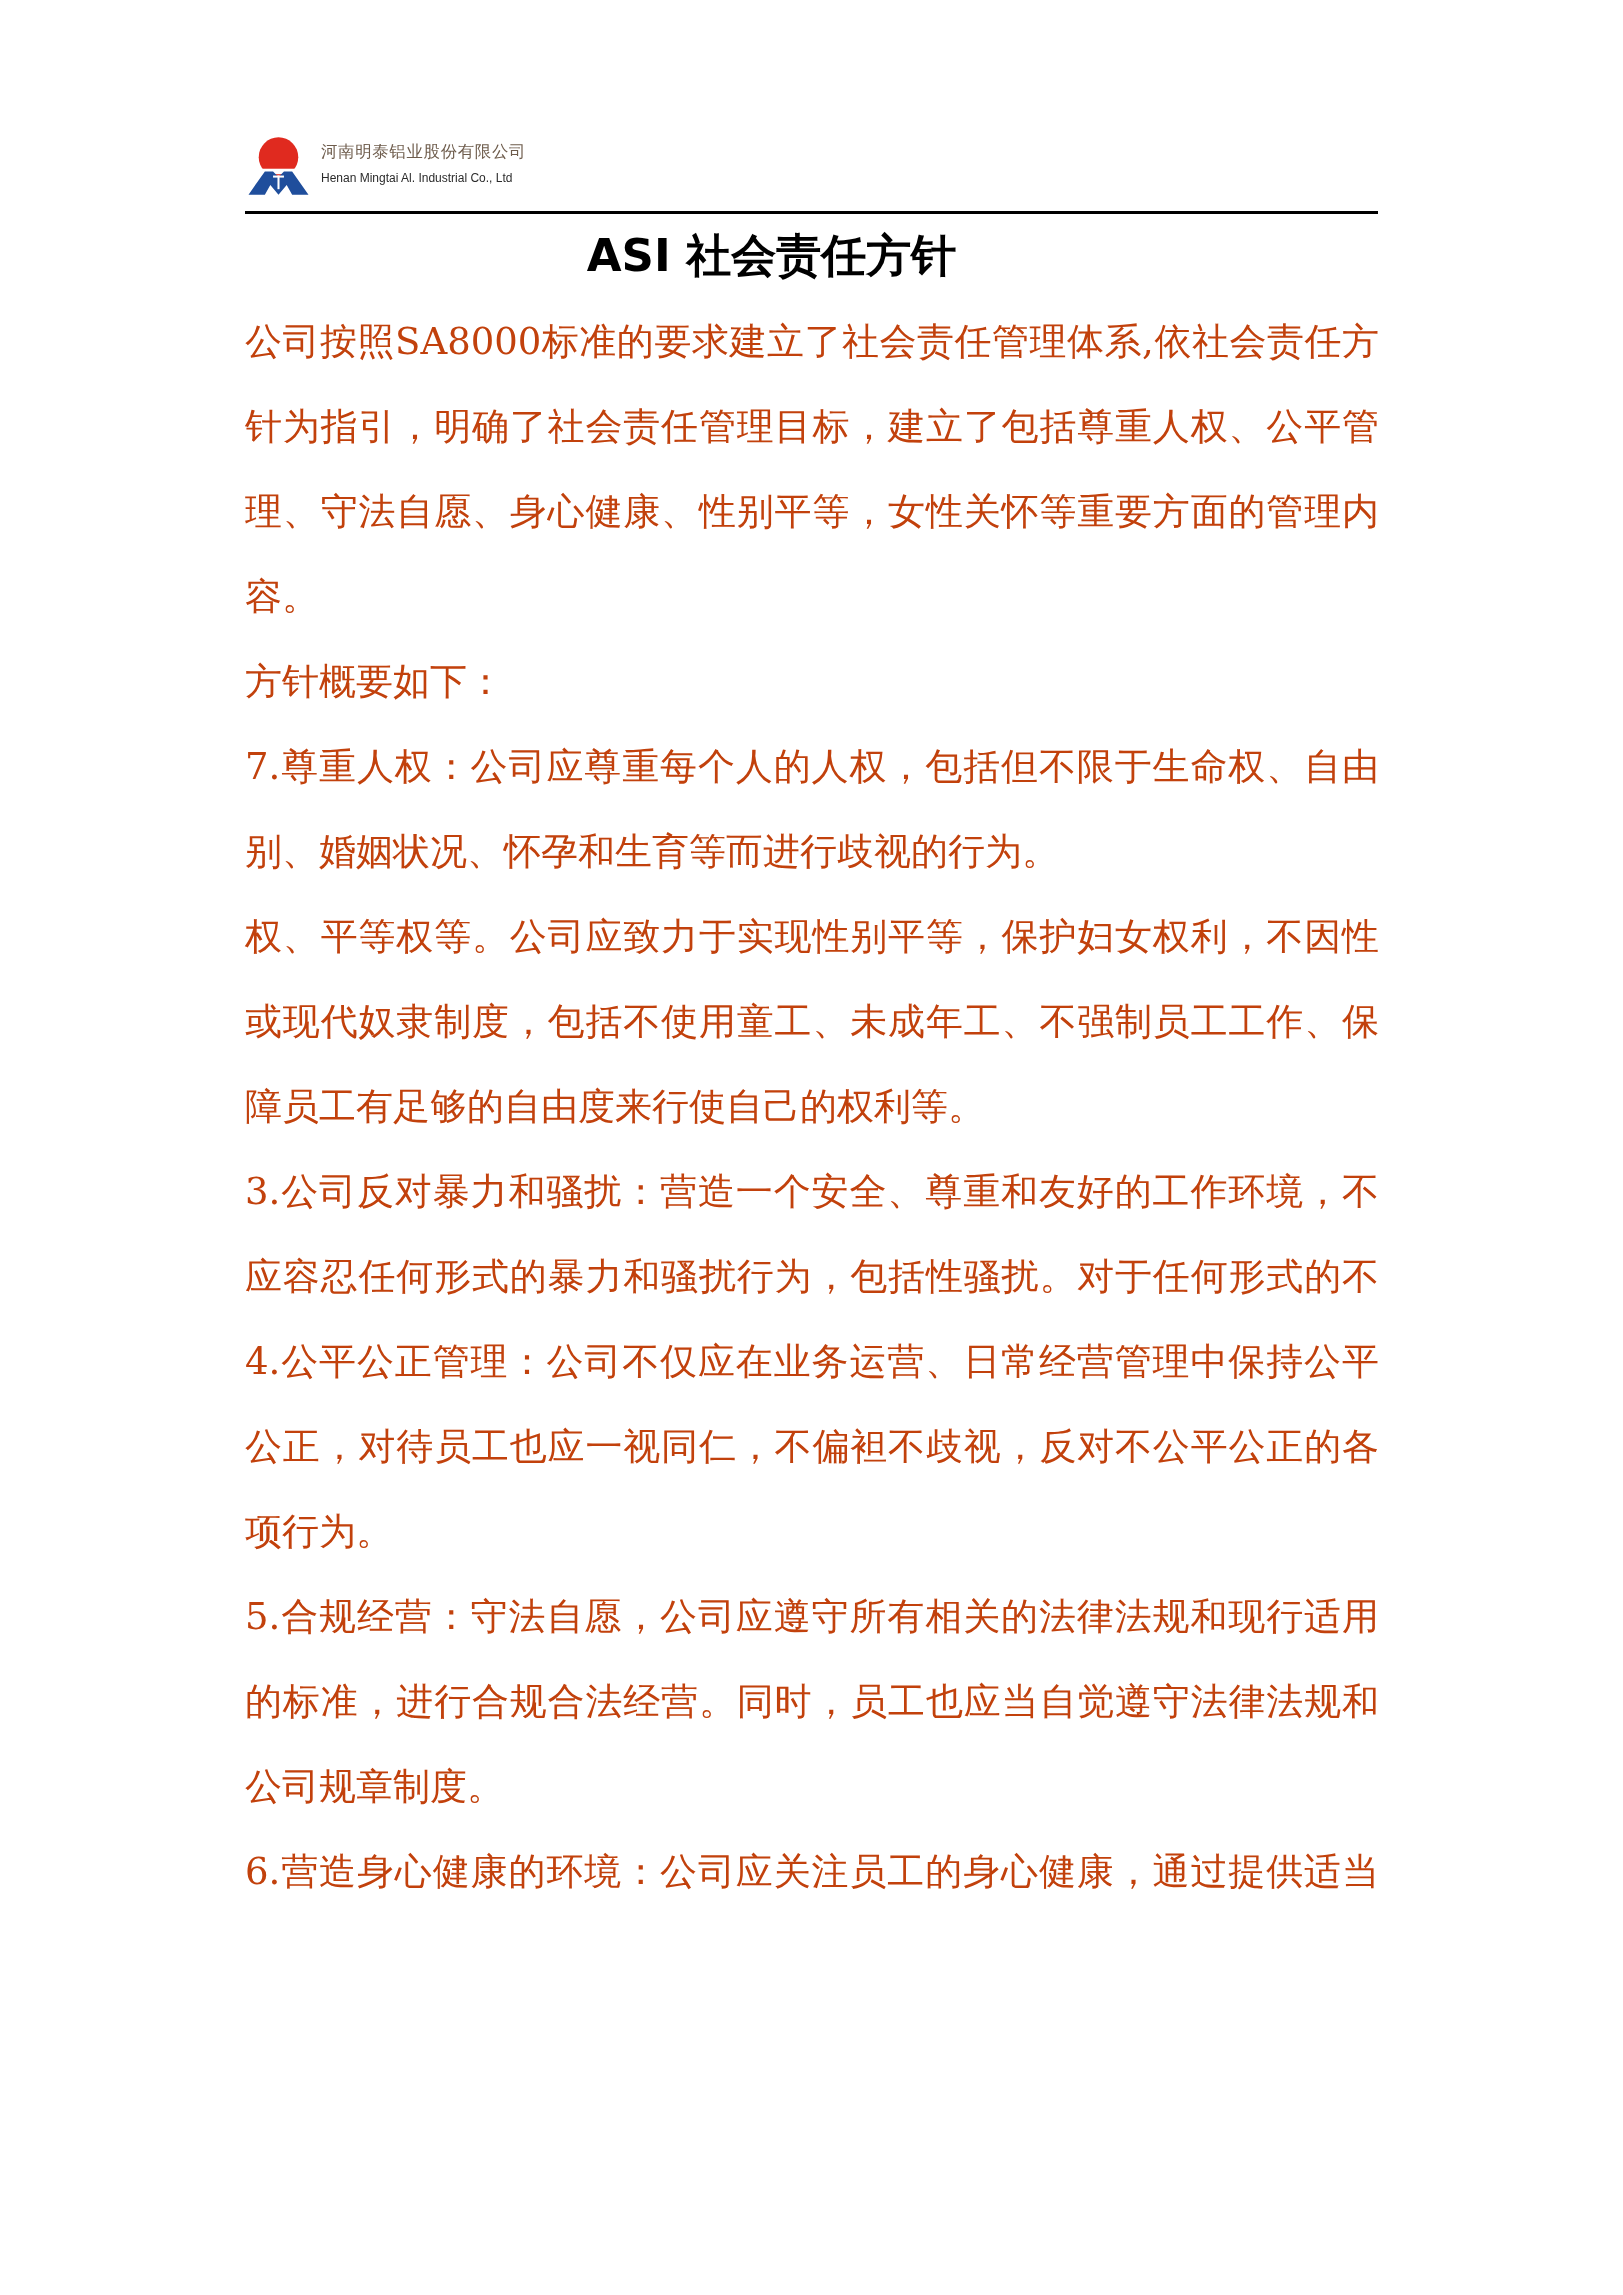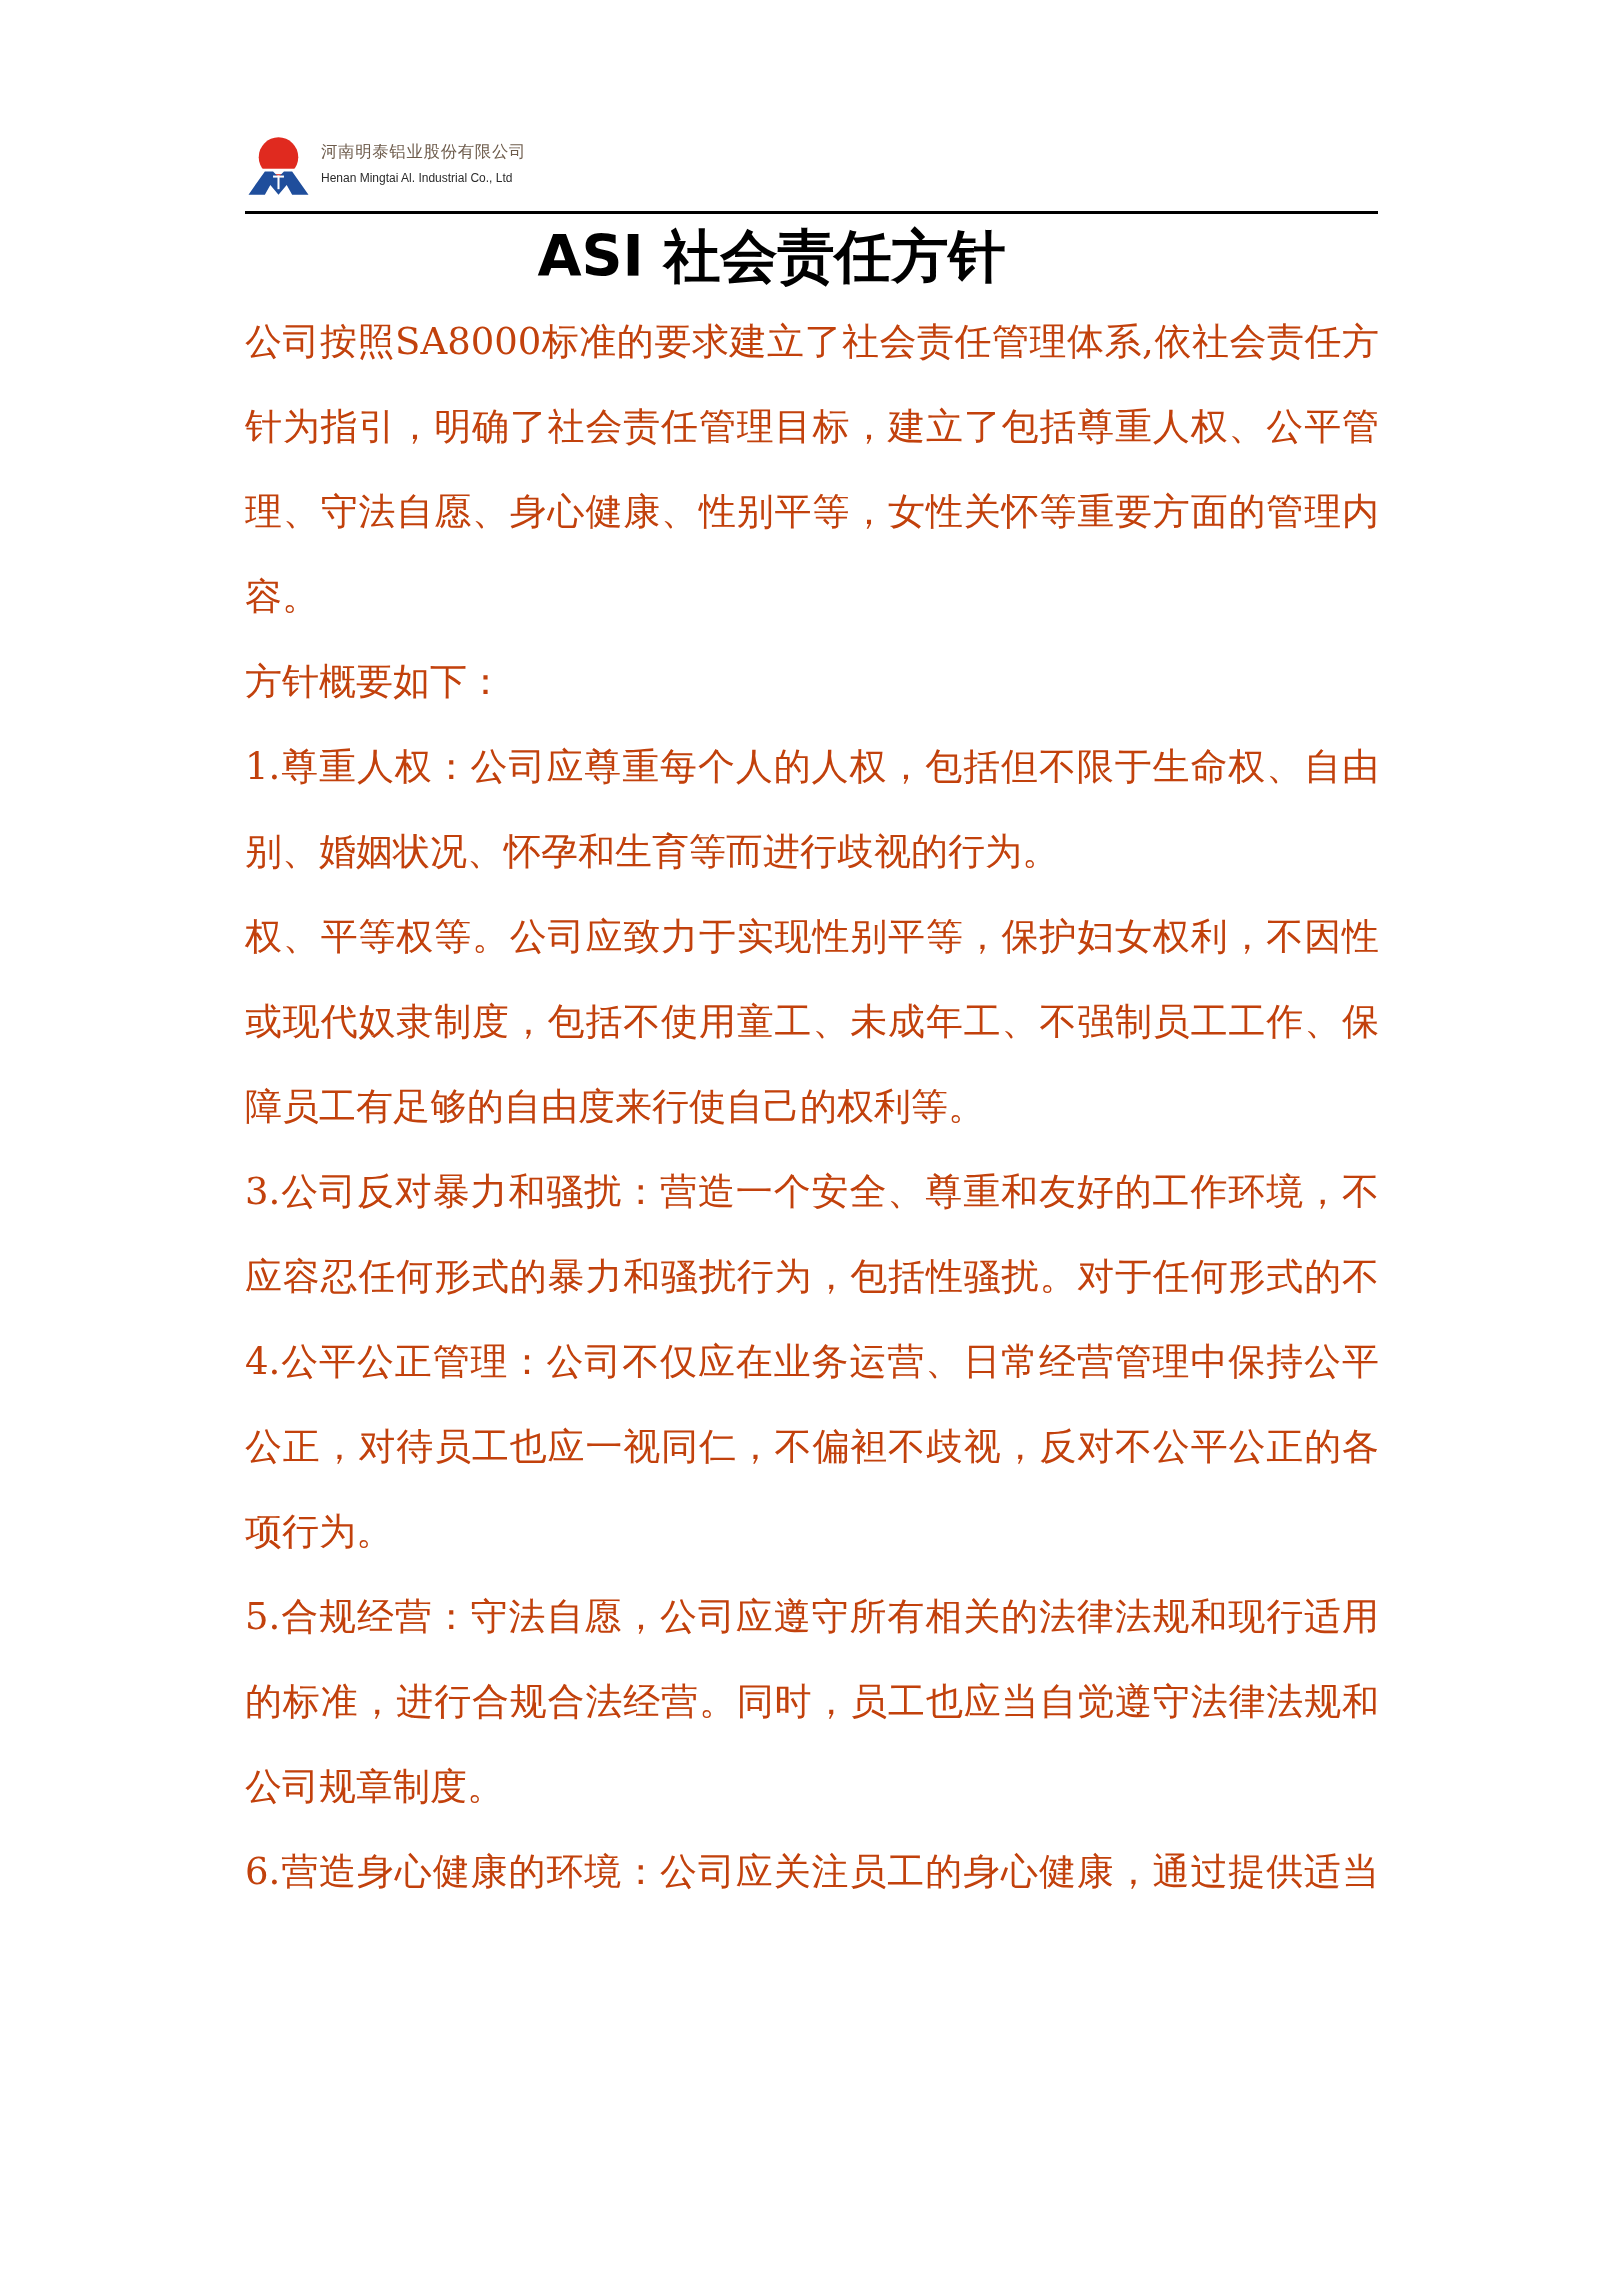--- a/index.html
+++ b/index.html
@@ -68,21 +68,21 @@
     }
     
     .doc-title {
       position: absolute;
       left: 245px;
       top: 222px;
       width: 1053px;
       text-align: center;
       font-family: "DejaVu Sans", "Liberation Sans", sans-serif;
       font-weight: bold;
-      font-size: 57px;
+      font-size: 45px;
       line-height: 68px;
       color: #000000;
       white-space: nowrap;
     }
     
     .doc-body {
       position: absolute;
       left: 245px;
       top: 299px;
       width: 1134px;
@@ -140,21 +140,21 @@
       <span class="line">针为指引，明确了社会责任管理目标，建立了包括尊重人权、公平管</span>
       <span class="line">理、守法自愿、身心健康、性别平等，女性关怀等重要方面的管理内</span>
       <span class="line last">容。</span>
     </p>
 
     <p class="para">
       <span class="line last">方针概要如下：</span>
     </p>
 
     <p class="para">
-      <span class="line">1.尊重人权：公司应尊重每个人的人权，包括但不限于生命权、自由</span>
+      <span class="line">7.尊重人权：公司应尊重每个人的人权，包括但不限于生命权、自由</span>
       <span class="line last">别、婚姻状况、怀孕和生育等而进行歧视的行为。</span>
       <span class="line">权、平等权等。公司应致力于实现性别平等，保护妇女权利，不因性</span>
     </p>
 
     <p class="para">
       <span class="line">或现代奴隶制度，包括不使用童工、未成年工、不强制员工工作、保</span>
       <span class="line last">障员工有足够的自由度来行使自己的权利等。</span>
     </p>
 
     <p class="para">

